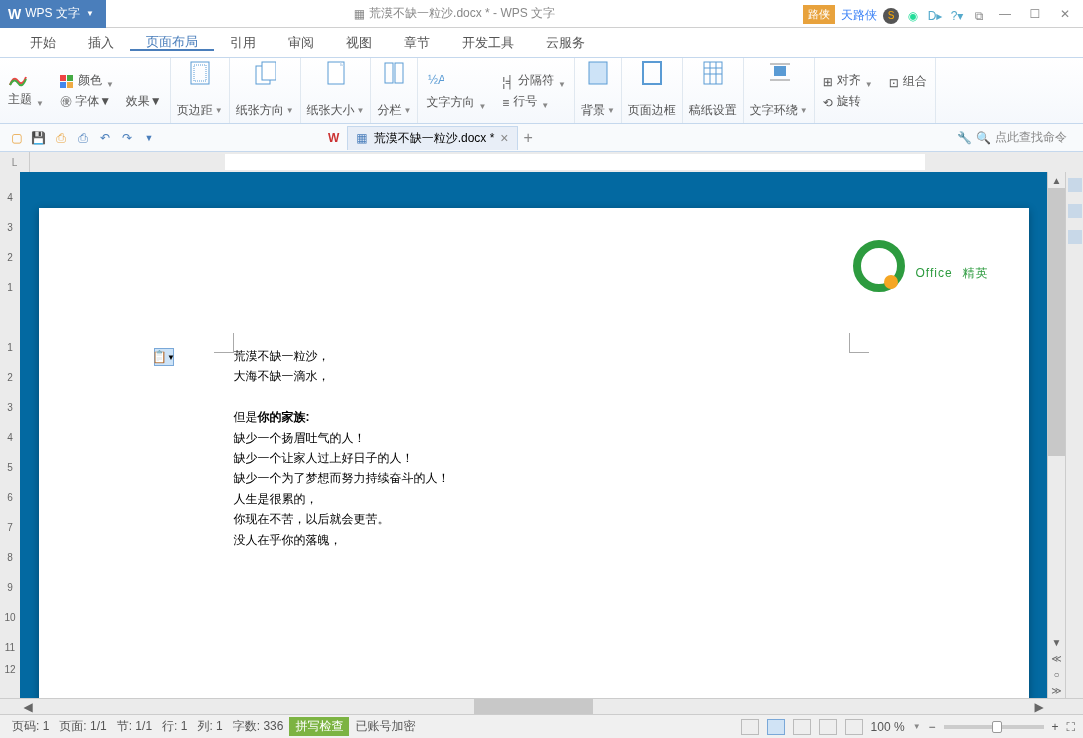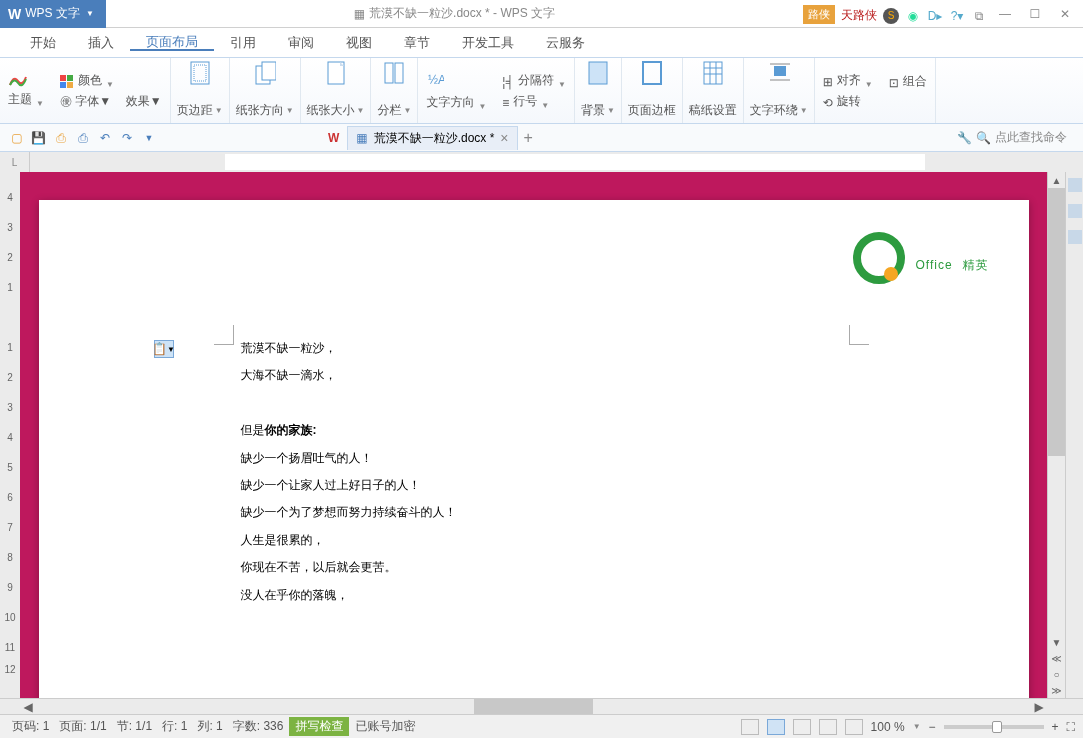--- a/index.html
+++ b/index.html
@@ -4,21 +4,21 @@
 <style>
 *{margin:0;padding:0;box-sizing:border-box;font-family:"Microsoft YaHei",SimSun,sans-serif;font-size:12px;user-select:none}
 body{width:1083px;height:738px;background:#fff;overflow:hidden;display:flex;flex-direction:column}
 .titlebar{height:28px;background:#fff;display:flex;align-items:center;border-bottom:1px solid #d0d0d0}
 .app-logo{background:#4a7ebb;color:#fff;height:28px;padding:0 12px 0 8px;display:flex;align-items:center;gap:4px;font-size:13px}
 .app-logo .w{font-weight:bold;font-size:14px}
 .app-logo .drop{font-size:8px;margin-left:2px}
 .title-center{flex:1;text-align:center;color:#888;display:flex;align-items:center;justify-content:center;gap:4px}
 .title-right{display:flex;align-items:flex-end;gap:6px;padding-right:6px}
 .badge{background:#e8a23c;color:#fff;padding:2px 5px;font-size:11px}
-.tit-user{color:#b91c1c}
+.tit-user{color:#3b82f6}
 .tit-ico{width:16px;height:16px;display:inline-flex;align-items:center;justify-content:center;color:#888;cursor:pointer}
 .win-btn{width:24px;height:20px;display:flex;align-items:center;justify-content:center;color:#888;cursor:pointer}
 .menubar{height:30px;background:#fff;display:flex;align-items:center;padding-left:14px;border-bottom:1px solid #c5d8ed}
 .menu-item{padding:0 16px;height:16px;display:flex;align-items:center;color:#555;cursor:pointer;font-size:13px}
 .menu-item.active{color:#4a7ebb;border-bottom:2px solid #4a7ebb;font-weight:500}
 .ribbon{height:66px;background:linear-gradient(#fff,#f5f8fc);display:flex;align-items:center;border-bottom:1px solid #c5d8ed;overflow:hidden}
 .rgroup{display:flex;flex-direction:column;align-items:center;padding:4px 6px;height:100%;border-right:1px solid #e0e8f0;justify-content:space-between}
 .rgroup .ico{width:22px;height:22px;display:flex;align-items:center;justify-content:center}
 .rgroup .lbl{color:#555;font-size:12px;white-space:nowrap;display:flex;align-items:center;gap:2px}
 .rgroup.small{flex-direction:column;align-items:flex-start;justify-content:center;gap:4px;padding:4px 8px}
@@ -33,31 +33,31 @@
 .doctab .close{color:#888;cursor:pointer;font-size:14px}
 .addtab{color:#888;font-size:16px;margin-left:6px;cursor:pointer}
 .search-cmd{margin-left:auto;display:flex;align-items:center;gap:4px;color:#888;padding-right:10px}
 .ruler-area{height:20px;background:#e8e8e8;display:flex}
 .ruler-corner{width:30px;background:#ebebeb;border-right:1px solid #ccc;display:flex;align-items:center;justify-content:center;color:#888;font-size:10px}
 .ruler-h{flex:1;background:#ebebeb;position:relative;overflow:hidden}
 .ruler-white{position:absolute;top:2px;height:16px;background:#fff;left:195px;width:700px}
 .workspace{flex:1;display:flex;background:#888;overflow:hidden;position:relative}
 .ruler-v{width:20px;background:#ebebeb;position:relative}
 .ruler-v .vtick{position:absolute;left:0;width:100%;text-align:center;color:#666;font-size:10px}
-.doc-scroll{flex:1;background:#be185d;display:flex;justify-content:center;overflow:hidden;position:relative;padding-top:28px}
+.doc-scroll{flex:1;background:#0369a1;display:flex;justify-content:center;overflow:hidden;position:relative;padding-top:36px}
 .page{width:990px;min-height:800px;background:#fff;box-shadow:0 2px 8px rgba(0,0,0,.3);position:relative;padding:30px 60px 30px 195px}
 .watermark{position:absolute;top:30px;right:40px;display:flex;align-items:center;gap:8px}
 .wm-logo{width:56px;height:56px}
 .wm-text{color:#2d9b3f;font-size:32px;font-weight:500;letter-spacing:1px}
 .corner-mark{position:absolute;width:20px;height:20px;border-color:#aaa}
 .cm-tl{top:125px;left:175px;border-left:1px solid #aaa;border-top:1px solid #aaa;transform:rotate(180deg)}
 .cm-tr{top:125px;right:160px;border-left:1px solid #aaa;border-top:1px solid #aaa;transform:rotate(270deg)}
 .paste-ico{position:absolute;left:115px;top:140px;width:20px;height:18px;background:#cde3f7;border:1px solid #7aa8d8;display:flex;align-items:center;justify-content:center}
 .content{font-family:SimSun,serif;font-size:17px;line-height:1.7;color:#000;margin-top:108px}
-.content p{margin:7px}
+.content p{margin:0}
 .content .bold{font-weight:bold}
 .vscroll{width:18px;background:#ebebeb;display:flex;flex-direction:column;align-items:center;border-left:1px solid #ccc}
 .vscroll .arr{height:16px;display:flex;align-items:center;justify-content:center;color:#666;font-size:10px;cursor:pointer;width:100%}
 .vscroll .track{flex:1;position:relative;width:100%}
 .vscroll .thumb{position:absolute;top:0;width:100%;height:60%;background:#c8c8c8}
 .hscroll{height:16px;background:#ebebeb;display:flex;align-items:center;border-top:1px solid #ccc}
 .hscroll .arr{width:16px;text-align:center;color:#666;cursor:pointer}
 .hscroll .track{flex:1;height:100%;position:relative}
 .hscroll .thumb{position:absolute;left:44%;width:12%;height:100%;background:#c8c8c8}
 .statusbar{height:24px;background:#f0f0f0;border-top:1px solid #ccc;display:flex;align-items:center;padding:0 8px;gap:2px;color:#555}

